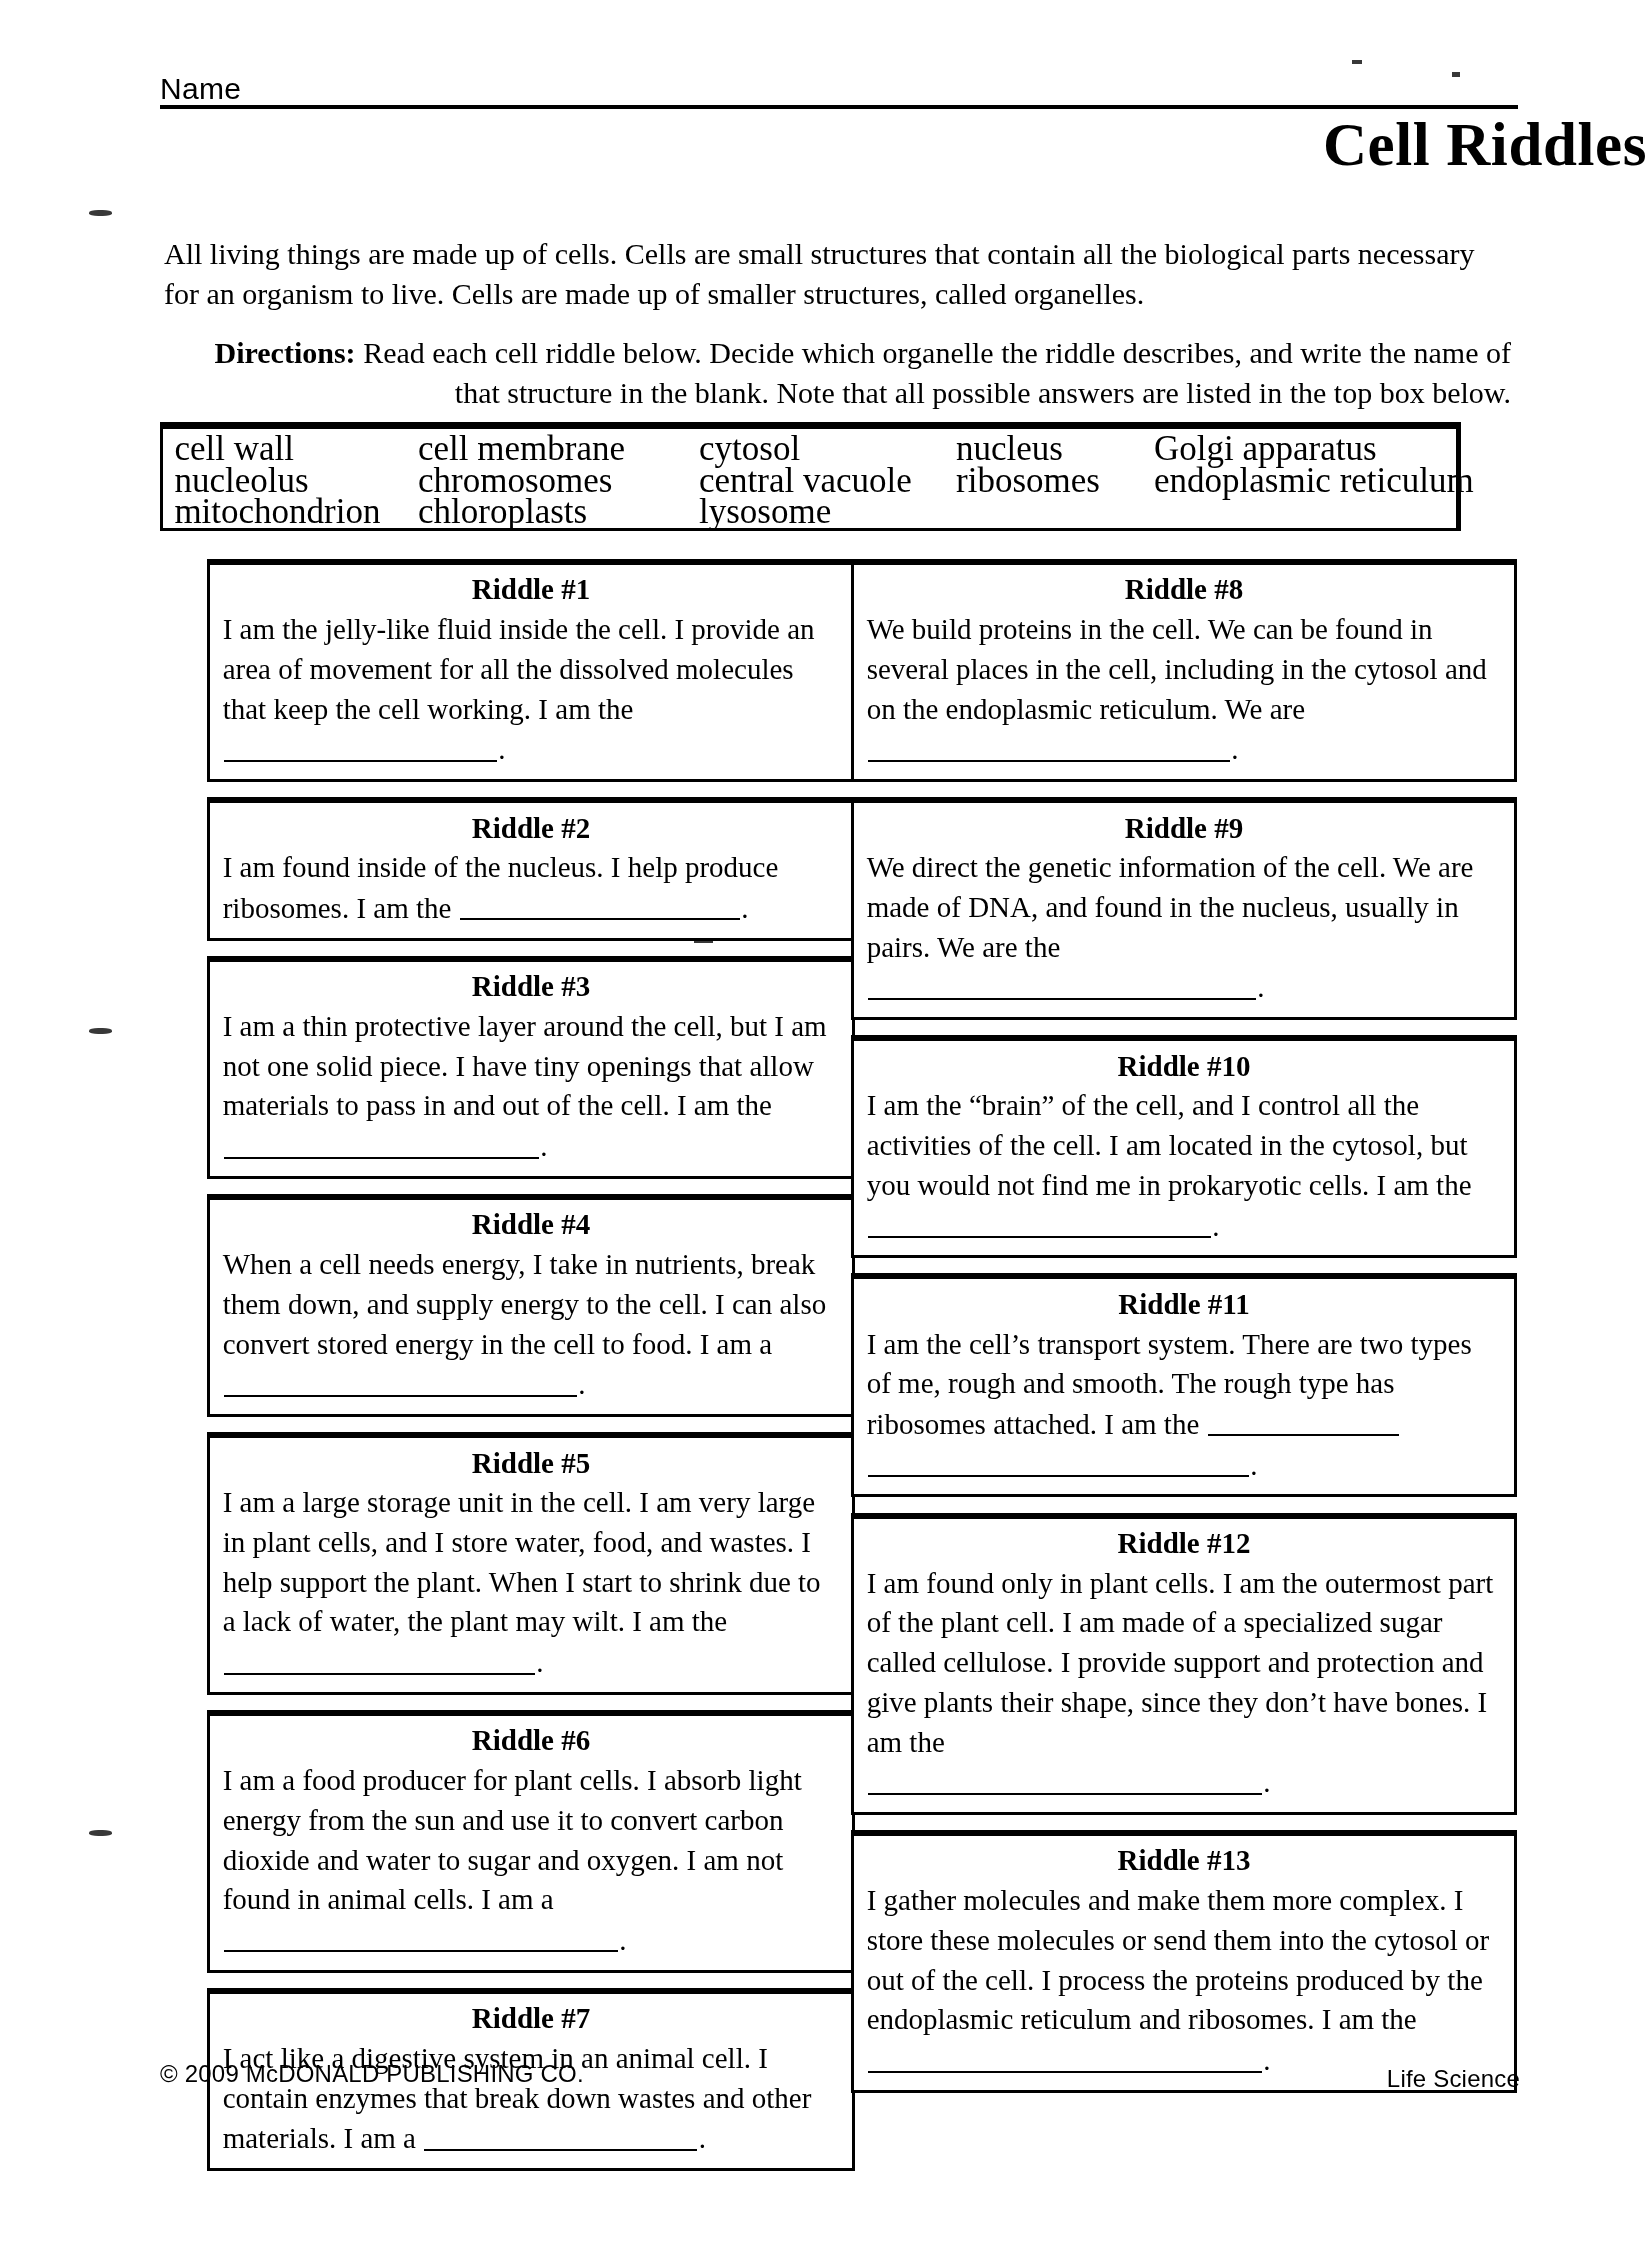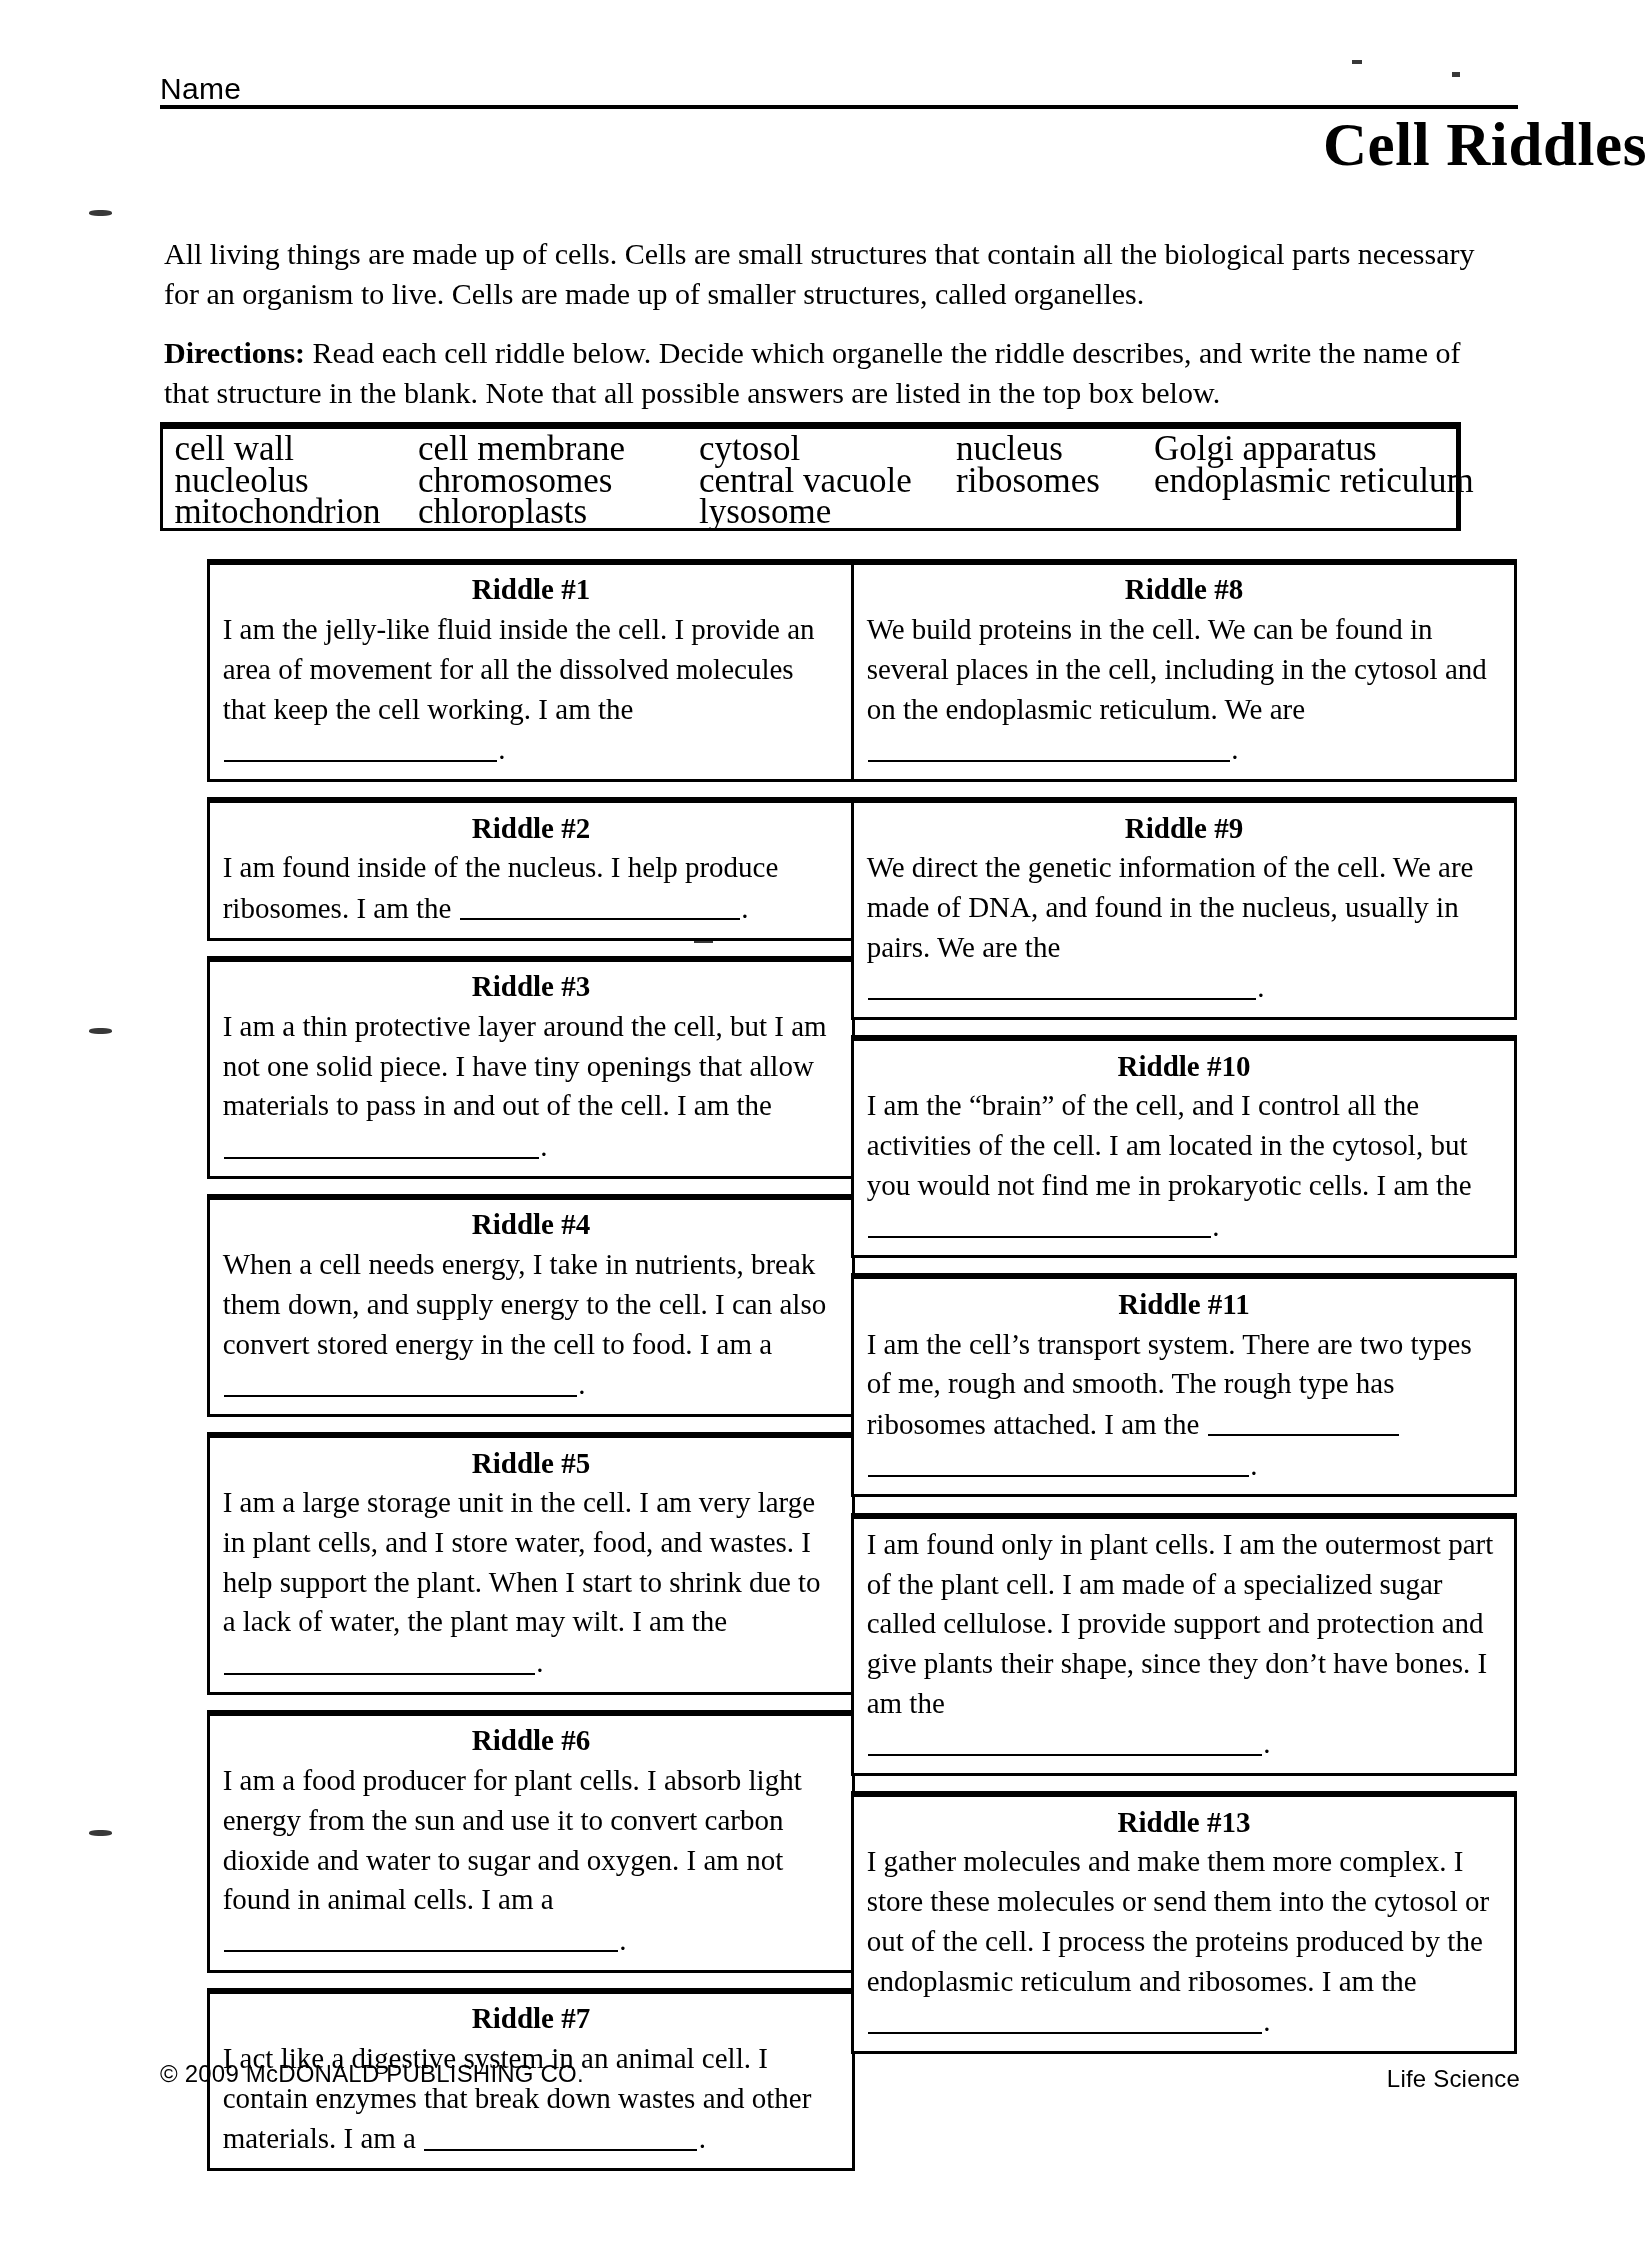--- a/index.html
+++ b/index.html
@@ -73,20 +73,21 @@
     font-size: 30px;
     line-height: 1.34;
   }
   #directions-paragraph {
     position: absolute;
     left: 164px;
     top: 333px;
     width: 1347px;
     font-size: 30px;
     line-height: 1.34;
+    text-align: right;
   }
   #directions-paragraph .dir-label { font-weight: bold; }
 
   
   #answer-bank {
     position: absolute;
     left: 160px;
     top: 422px;
     width: 1301px;
     height: 109px;
@@ -260,20 +261,21 @@
     </div>
     <div class="riddle-card">
       <div class="riddle-title">Riddle #10</div>
       <div class="riddle-body"><span>I am the “brain” of the cell, and I control all the activities of the cell. I am located in the cytosol, but you would not find me in prokaryotic cells. I am the </span><span class="blank" style="width: 343px;"></span><span>.</span></div>
     </div>
     <div class="riddle-card">
       <div class="riddle-title">Riddle #11</div>
       <div class="riddle-body"><span>I am the cell’s transport system. There are two types of me, rough and smooth. The rough type has ribosomes attached. I am the </span><span class="blank" style="width: 191px;"></span><br><span class="blank" style="width: 381px;"></span><span>.</span></div>
     </div>
     <div class="riddle-card">
+      <div class="riddle-title">Riddle #12</div>
       <div class="riddle-body"><span>I am found only in plant cells. I am the outermost part of the plant cell. I am made of a specialized sugar called cellulose. I provide support and protection and give plants their shape, since they don’t have bones. I am the </span><br><span class="blank" style="width: 394px;"></span><span>.</span></div>
     </div>
     <div class="riddle-card">
       <div class="riddle-title">Riddle #13</div>
       <div class="riddle-body"><span>I gather molecules and make them more complex. I store these molecules or send them into the cytosol or out of the cell. I process the proteins produced by the endoplasmic reticulum and ribosomes. I am the </span><br><span class="blank" style="width: 394px;"></span><span>.</span></div>
     </div>
   </div>
 
 <div id="footer-copyright">© 2009 McDONALD PUBLISHING CO.</div>
 <div id="footer-subject">Life Science</div>

